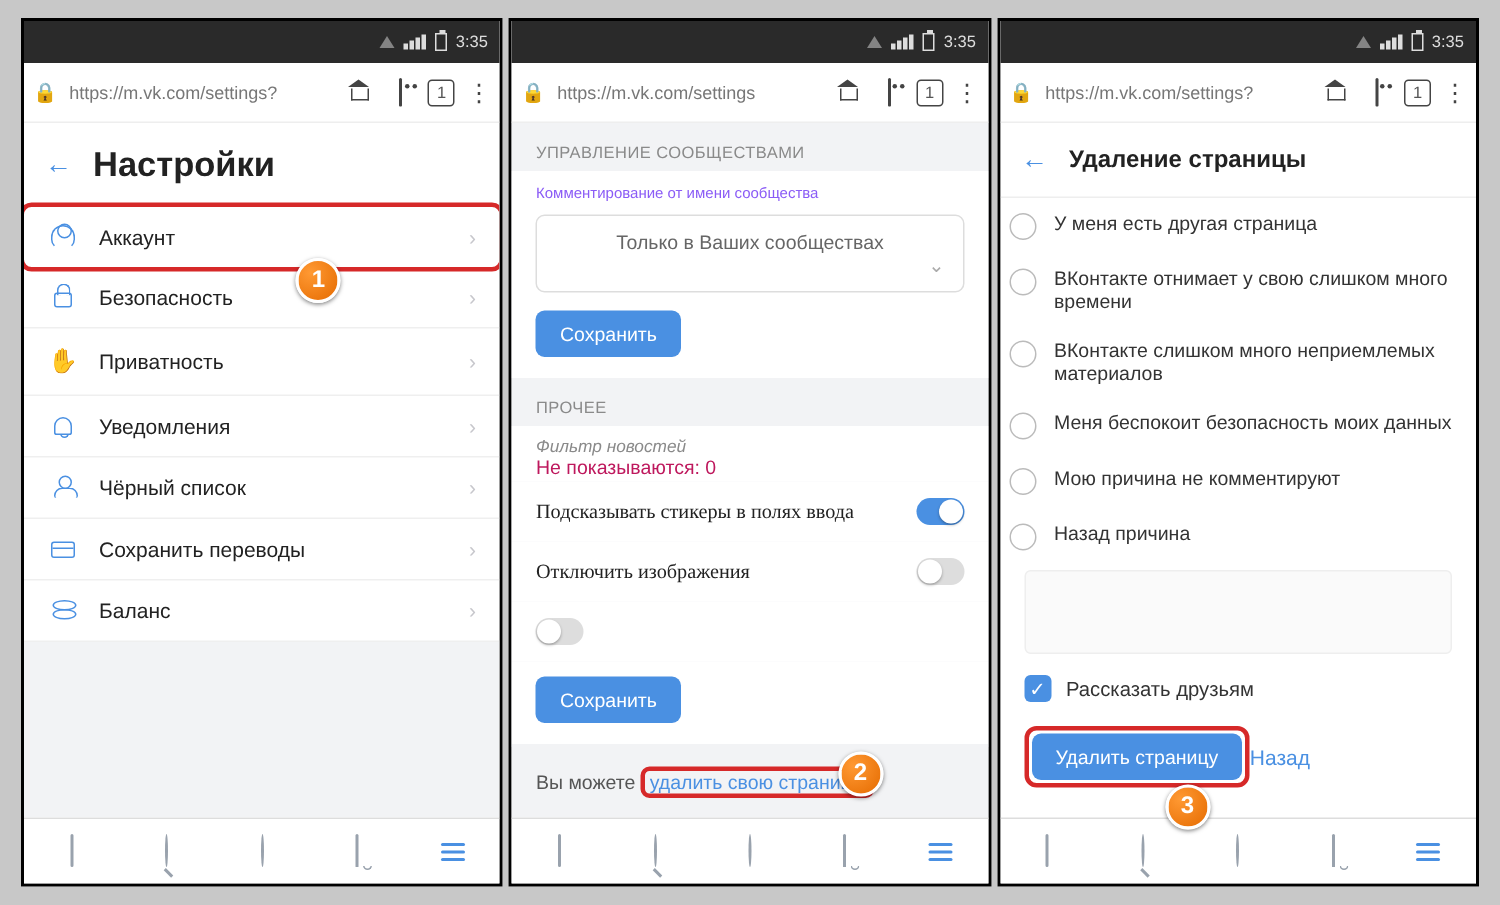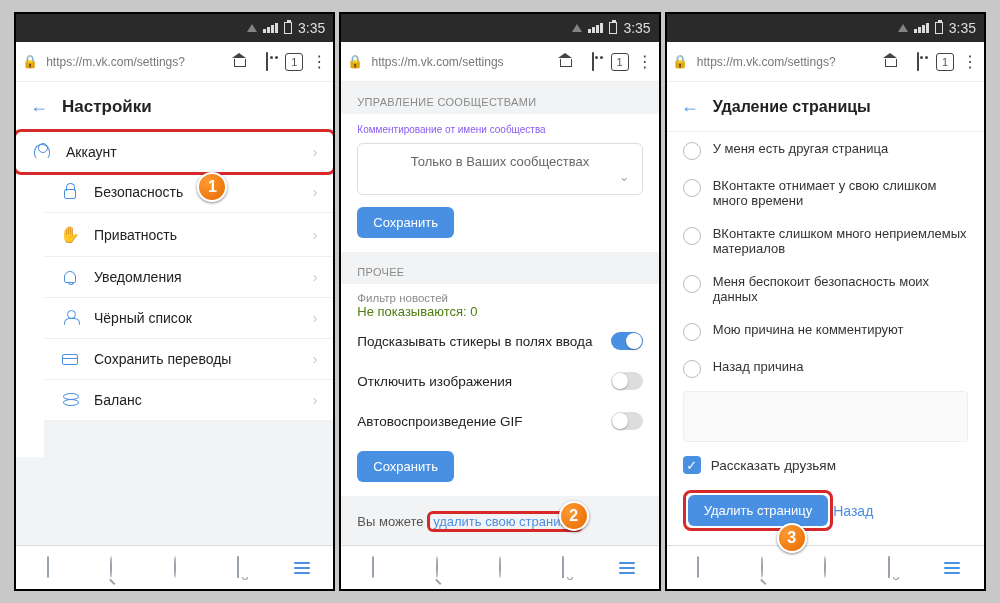--- a/index.html
+++ b/index.html
@@ -20,21 +20,21 @@
     background: #fff;
     border: 2px solid #000;
     display: flex; flex-direction: column;
     position: relative;
     overflow: hidden;
   }
   
   .statusbar {
     height: 28px; background: #2a2a2a; color: #ddd;
     display: flex; align-items: center; justify-content: flex-end;
-    padding: 0 8px; gap: 6px; font-size: 14px;
+    padding: 0 8px; gap: 6px; font-size: 11px;
     position: relative;
   }
   .statusbar .sig { display:inline-flex; align-items:flex-end; gap:1px;}
   .statusbar .sig i { width:3px; background:#ddd;}
   .statusbar .sig i:nth-child(1){height:4px;}
   .statusbar .sig i:nth-child(2){height:6px;}
   .statusbar .sig i:nth-child(3){height:8px;}
   .statusbar .sig i:nth-child(4){height:10px;}
   .statusbar .batt { width:8px;height:12px;border:1px solid #ddd; position:relative;}
   .statusbar .batt::before{content:"";position:absolute;top:-3px;left:2px;width:4px;height:2px;background:#ddd;}
@@ -56,26 +56,26 @@
   .robot{ width:14px;height:12px;background:#fff;border:1.5px solid #444;border-radius:3px 3px 2px 2px;position:relative;}
   .robot::before{content:"";position:absolute;top:3px;left:2.5px;width:3px;height:3px;border-radius:50%;background:#444;box-shadow:5px 0 0 #444;}
 
   .content { flex:1; background:#fff; overflow:hidden; display:flex; flex-direction:column;}
   .greybg { background:#f2f3f5;}
   .header {
     padding: 14px 14px; display:flex; align-items:center; gap:14px;
     border-bottom:1px solid #eee; color:#222;
   }
   .header .back { color:#4a90e2; font-size:18px;}
-  .header .title { font-weight:600; font-size:17px;}
+  .header .title { font-weight:600; font-size:23px;}
   .list {}
   .row {
     display:flex; align-items:center; gap:14px;
     padding: 12px 16px; border-bottom:1px solid #efefef;
-    font-size: 14px; color:#222;margin-left:28px;
+    font-size: 14px; color:#222;
   }
   .row .ico { width:20px; color:#4a90e2; font-size:16px; display:flex;justify-content:center;}
   .row .chev { margin-left:auto; color:#c7c7cc; font-size:14px;}
   .row.extra{ height:36px; background:#f2f3f5; border:none;}
   .hl { border:3px solid #d62929; border-radius:8px; margin:-3px; position:relative;}
 
   
   .section-head { padding:14px 16px 6px; font-size:11px; color:#8a8a8a; letter-spacing:.3px;}
   .card { background:#fff; padding: 10px 16px 14px; }
   .label-sm { font-size:10px; color:#8b5cf6; margin-bottom:8px;}
@@ -83,34 +83,34 @@
     border:1px solid #ddd; border-radius:6px; padding:10px 12px;
     font-size:13px; color:#666; display:flex; align-items:center;flex-direction:column;
   }
   .select .chv{margin-left:auto;color:#aaa;}
   .btn {
     background:#4a90e2; color:#fff; border-radius:6px;
     padding:8px 16px; font-size:13px; display:inline-block;
   }
   .opt {
     display:flex; align-items:center; justify-content:space-between;
-    padding:11px 16px; font-size:13.5px; color:#222; background:#fff;
+    padding:11px 16px; font-size:13.5px; color:#222; background:#fff;font-family:Liberation Serif, serif;
   }
   .toggle { width:32px;height:18px; border-radius:10px; background:#ddd; position:relative;}
   .toggle::after{content:"";position:absolute;top:1px;left:1px;width:16px;height:16px;border-radius:50%;background:#fff;box-shadow:0 1px 2px rgba(0,0,0,.3);}
   .toggle.on{ background:#4a90e2;}
   .toggle.on::after{ left:15px;}
-  .subtle{ font-size:11.5px; color:#8a8a8a;}
+  .subtle{ font-size:11.5px; color:#8a8a8a;font-style:italic;}
   .sep { height:10px; background:#f2f3f5;}
   .bottomtxt { padding: 16px; font-size:13px; color:#555;}
   .link { color:#4a90e2;}
   .hl2 { border:3px solid #d62929; border-radius:6px; padding:0 3px;}
 
   
-  .radio-row { display:flex; align-items:flex-start; gap:12px; padding:9px 16px; font-size:13px; color:#333;}
+  .radio-row { display:flex; align-items:flex-start; gap:12px; padding:9px 6px; font-size:13px; color:#333;}
   .radio { width:18px;height:18px;border:1.5px solid #bbb;border-radius:50%;flex-shrink:0;margin-top:1px;}
   .ta { margin:4px 16px; height:56px; border:1px solid #eee; border-radius:4px; background:#fafafa;}
   .chkrow { display:flex; align-items:center; gap:10px; padding:10px 16px; font-size:13.5px;}
   .chk { width:18px;height:18px;border-radius:4px;background:#4a90e2;color:#fff;display:flex;align-items:center;justify-content:center;font-size:13px;}
   .actions { display:flex; align-items:center; padding:6px 16px 14px;}
   .linkbtn { font-size:14px; display:inline-block;}
   .hl3 { border:3px solid #d62929; border-radius:8px; padding:2px;}
 
   
   .bottomnav {
@@ -283,32 +283,31 @@
           <span>Только в Ваших сообществах</span>
           <span class="chv">⌄</span>
         </div>
         <div style="margin-top:12px;">
           <span class="btn">Сохранить</span>
         </div>
       </div>
       <div class="section-head">ПРОЧЕЕ</div>
       <div style="background:#fff;padding:8px 16px 2px;">
         <div class="subtle">Фильтр новостей</div>
-        <div style="font-size:13px;color:#4d7c0f;">Не показываются: 0</div>
+        <div style="font-size:13px;color:#be185d;">Не показываются: 0</div>
       </div>
       <div class="opt">
         <span>Подсказывать стикеры в полях ввода</span>
         <span class="toggle on"></span>
       </div>
       <div class="opt">
         <span>Отключить изображения</span>
         <span class="toggle"></span>
       </div>
       <div class="opt">
-        <span>Автовоспроизведение GIF</span>
         <span class="toggle"></span>
       </div>
       <div style="background:#fff;padding:10px 16px 14px;">
         <span class="btn">Сохранить</span>
       </div>
       <div class="sep"></div>
       <div class="bottomtxt">
         <span>Вы можете </span><span class="link hl2">удалить свою страницу.</span>
       </div>
     </div>

